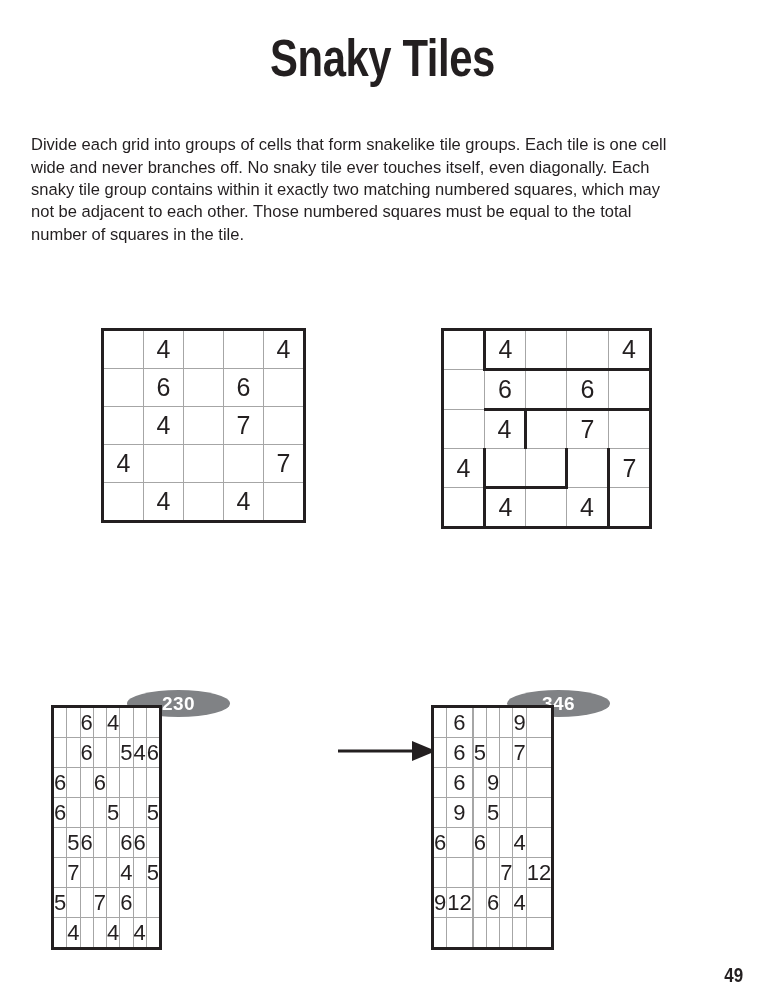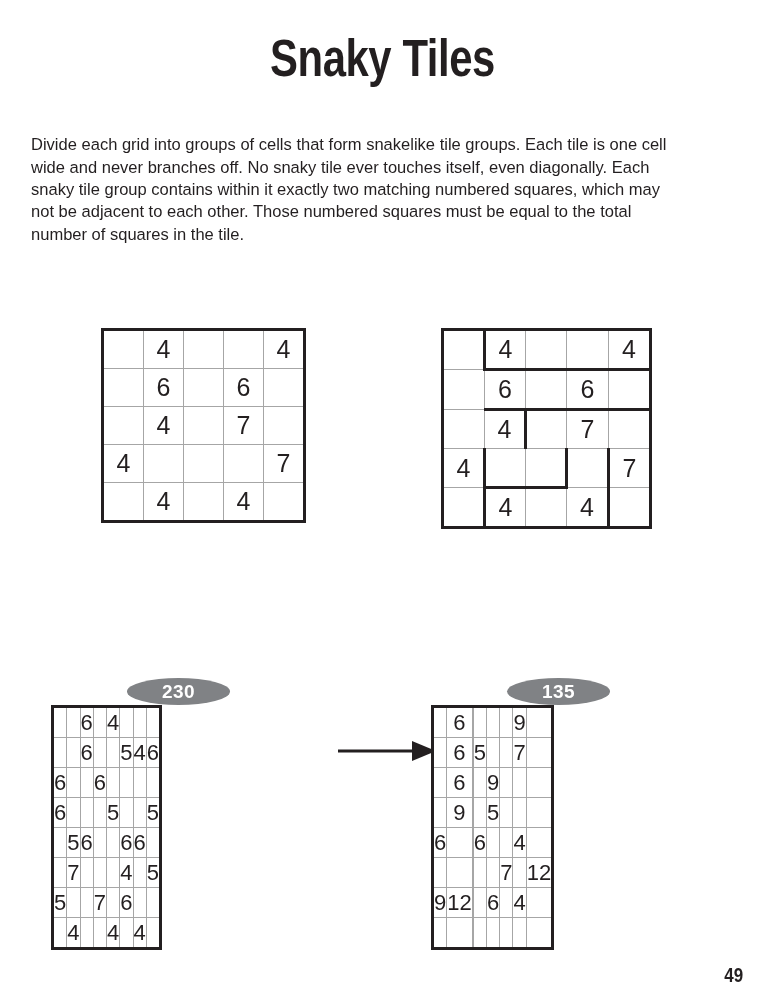--- a/index.html
+++ b/index.html
@@ -102,21 +102,21 @@
 
   
   .puzzle {
     position: absolute;
   }
   .puzzle.p230 { left: 51px; top: 674px; }
   .puzzle.p231 { left: 431px; top: 674px; }
 
   .badge {
     position: absolute;
-    top: 4px;
+    top: 16px;
     left: 76px;
     width: 103px;
     height: 27px;
     border-radius: 50% / 50%;
     background: #808285;
     color: #ffffff;
     font-family: "Liberation Sans Narrow", "Liberation Sans", sans-serif;
     font-weight: bold;
     font-size: 19px;
     line-height: 27px;
@@ -327,21 +327,21 @@
           <td>4</td>
           <td></td>
           <td>4</td>
           <td></td>
         </tr>
       </tbody>
   </table>
 </div>
 
 <div class="puzzle p231">
-  <div class="badge">135</div>
+  <div class="badge">346</div>
   <table class="grid grid-puzzle" id="puzzle-grid-1">
     <tbody>
         <tr>
           <td></td>
           <td>6</td>
           <td></td>
           <td></td>
           <td></td>
           <td></td>
           <td>9</td>

